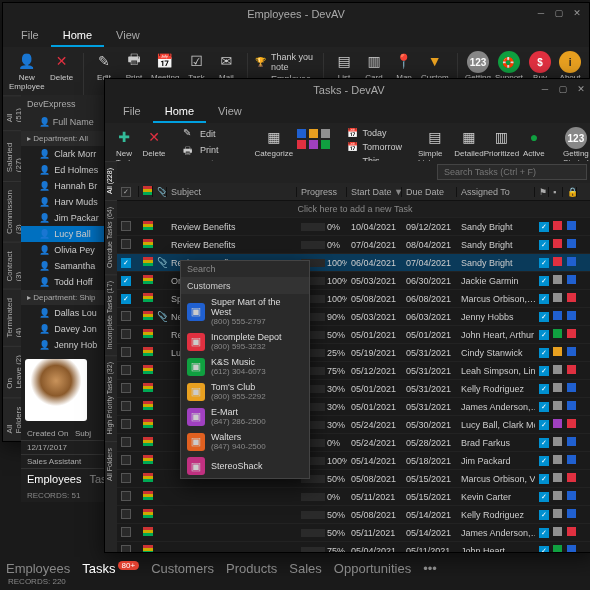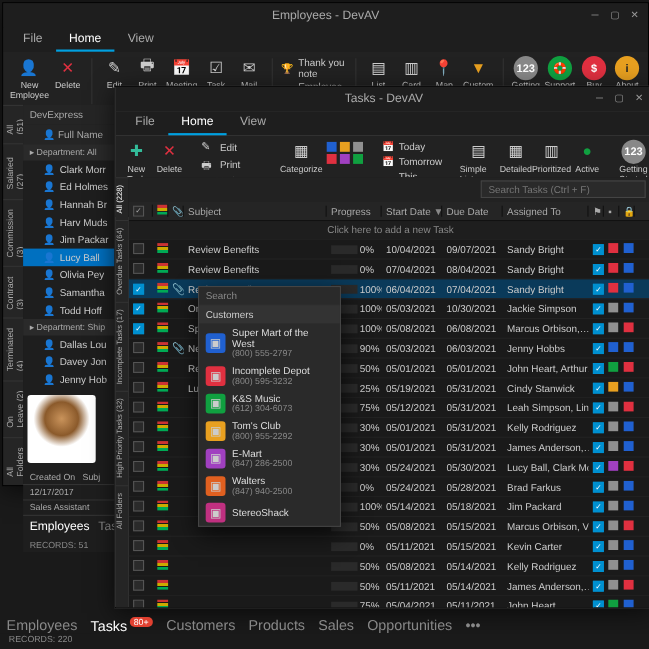--- a/index.html
+++ b/index.html
@@ -382,21 +382,21 @@
       </div>
       <div class="new-row">Click here to add a new Task</div>
       <div id="task-rows">
           <div class="trow">
             <div class="td th-chk"><span class="chk "></span></div>
             <div class="td th-bar"><span class="bars"></span></div>
             <div class="td th-clip"></div>
             <div class="td th-subj">Review Benefits</div>
             <div class="td th-prog"><span class="progbar" style="width:24px"><span class="progfill" style="width:0%"></span></span>0%</div>
             <div class="td th-date">10/04/2021</div>
-            <div class="td th-date">09/07/2021</div>
+            <div class="td th-date">09/12/2021</div>
             <div class="td th-assign">Sandy Bright</div>
             <div class="td th-flag"><span class="chk on">✓</span></div>
             <div class="td th-col"><span class="sq" style="background:#e03040"></span></div>
             <div class="td th-col"><span class="sq" style="background:#2060d0"></span></div>
           </div>
           <div class="trow">
             <div class="td th-chk"><span class="chk "></span></div>
             <div class="td th-bar"><span class="bars"></span></div>
             <div class="td th-clip"></div>
             <div class="td th-subj">Review Benefits</div>
@@ -421,22 +421,22 @@
             <div class="td th-col"><span class="sq" style="background:#e03040"></span></div>
             <div class="td th-col"><span class="sq" style="background:#2060d0"></span></div>
           </div>
           <div class="trow">
             <div class="td th-chk"><span class="chk on">✓</span></div>
             <div class="td th-bar"><span class="bars"></span></div>
             <div class="td th-clip"></div>
             <div class="td th-subj">Online Video Content</div>
             <div class="td th-prog"><span class="progbar" style="width:24px"><span class="progfill" style="width:100%"></span></span>100%</div>
             <div class="td th-date">05/03/2021</div>
-            <div class="td th-date">10/30/2021</div>
-            <div class="td th-assign">Jackie Simpson</div>
+            <div class="td th-date">06/30/2021</div>
+            <div class="td th-assign">Jackie Garmin</div>
             <div class="td th-flag"><span class="chk on">✓</span></div>
             <div class="td th-col"><span class="sq" style="background:#909090"></span></div>
             <div class="td th-col"><span class="sq" style="background:#2060d0"></span></div>
           </div>
           <div class="trow">
             <div class="td th-chk"><span class="chk on">✓</span></div>
             <div class="td th-bar"><span class="bars"></span></div>
             <div class="td th-clip"></div>
             <div class="td th-subj">Specs for Automation App</div>
             <div class="td th-prog"><span class="progbar" style="width:24px"><span class="progfill" style="width:100%"></span></span>100%</div>

